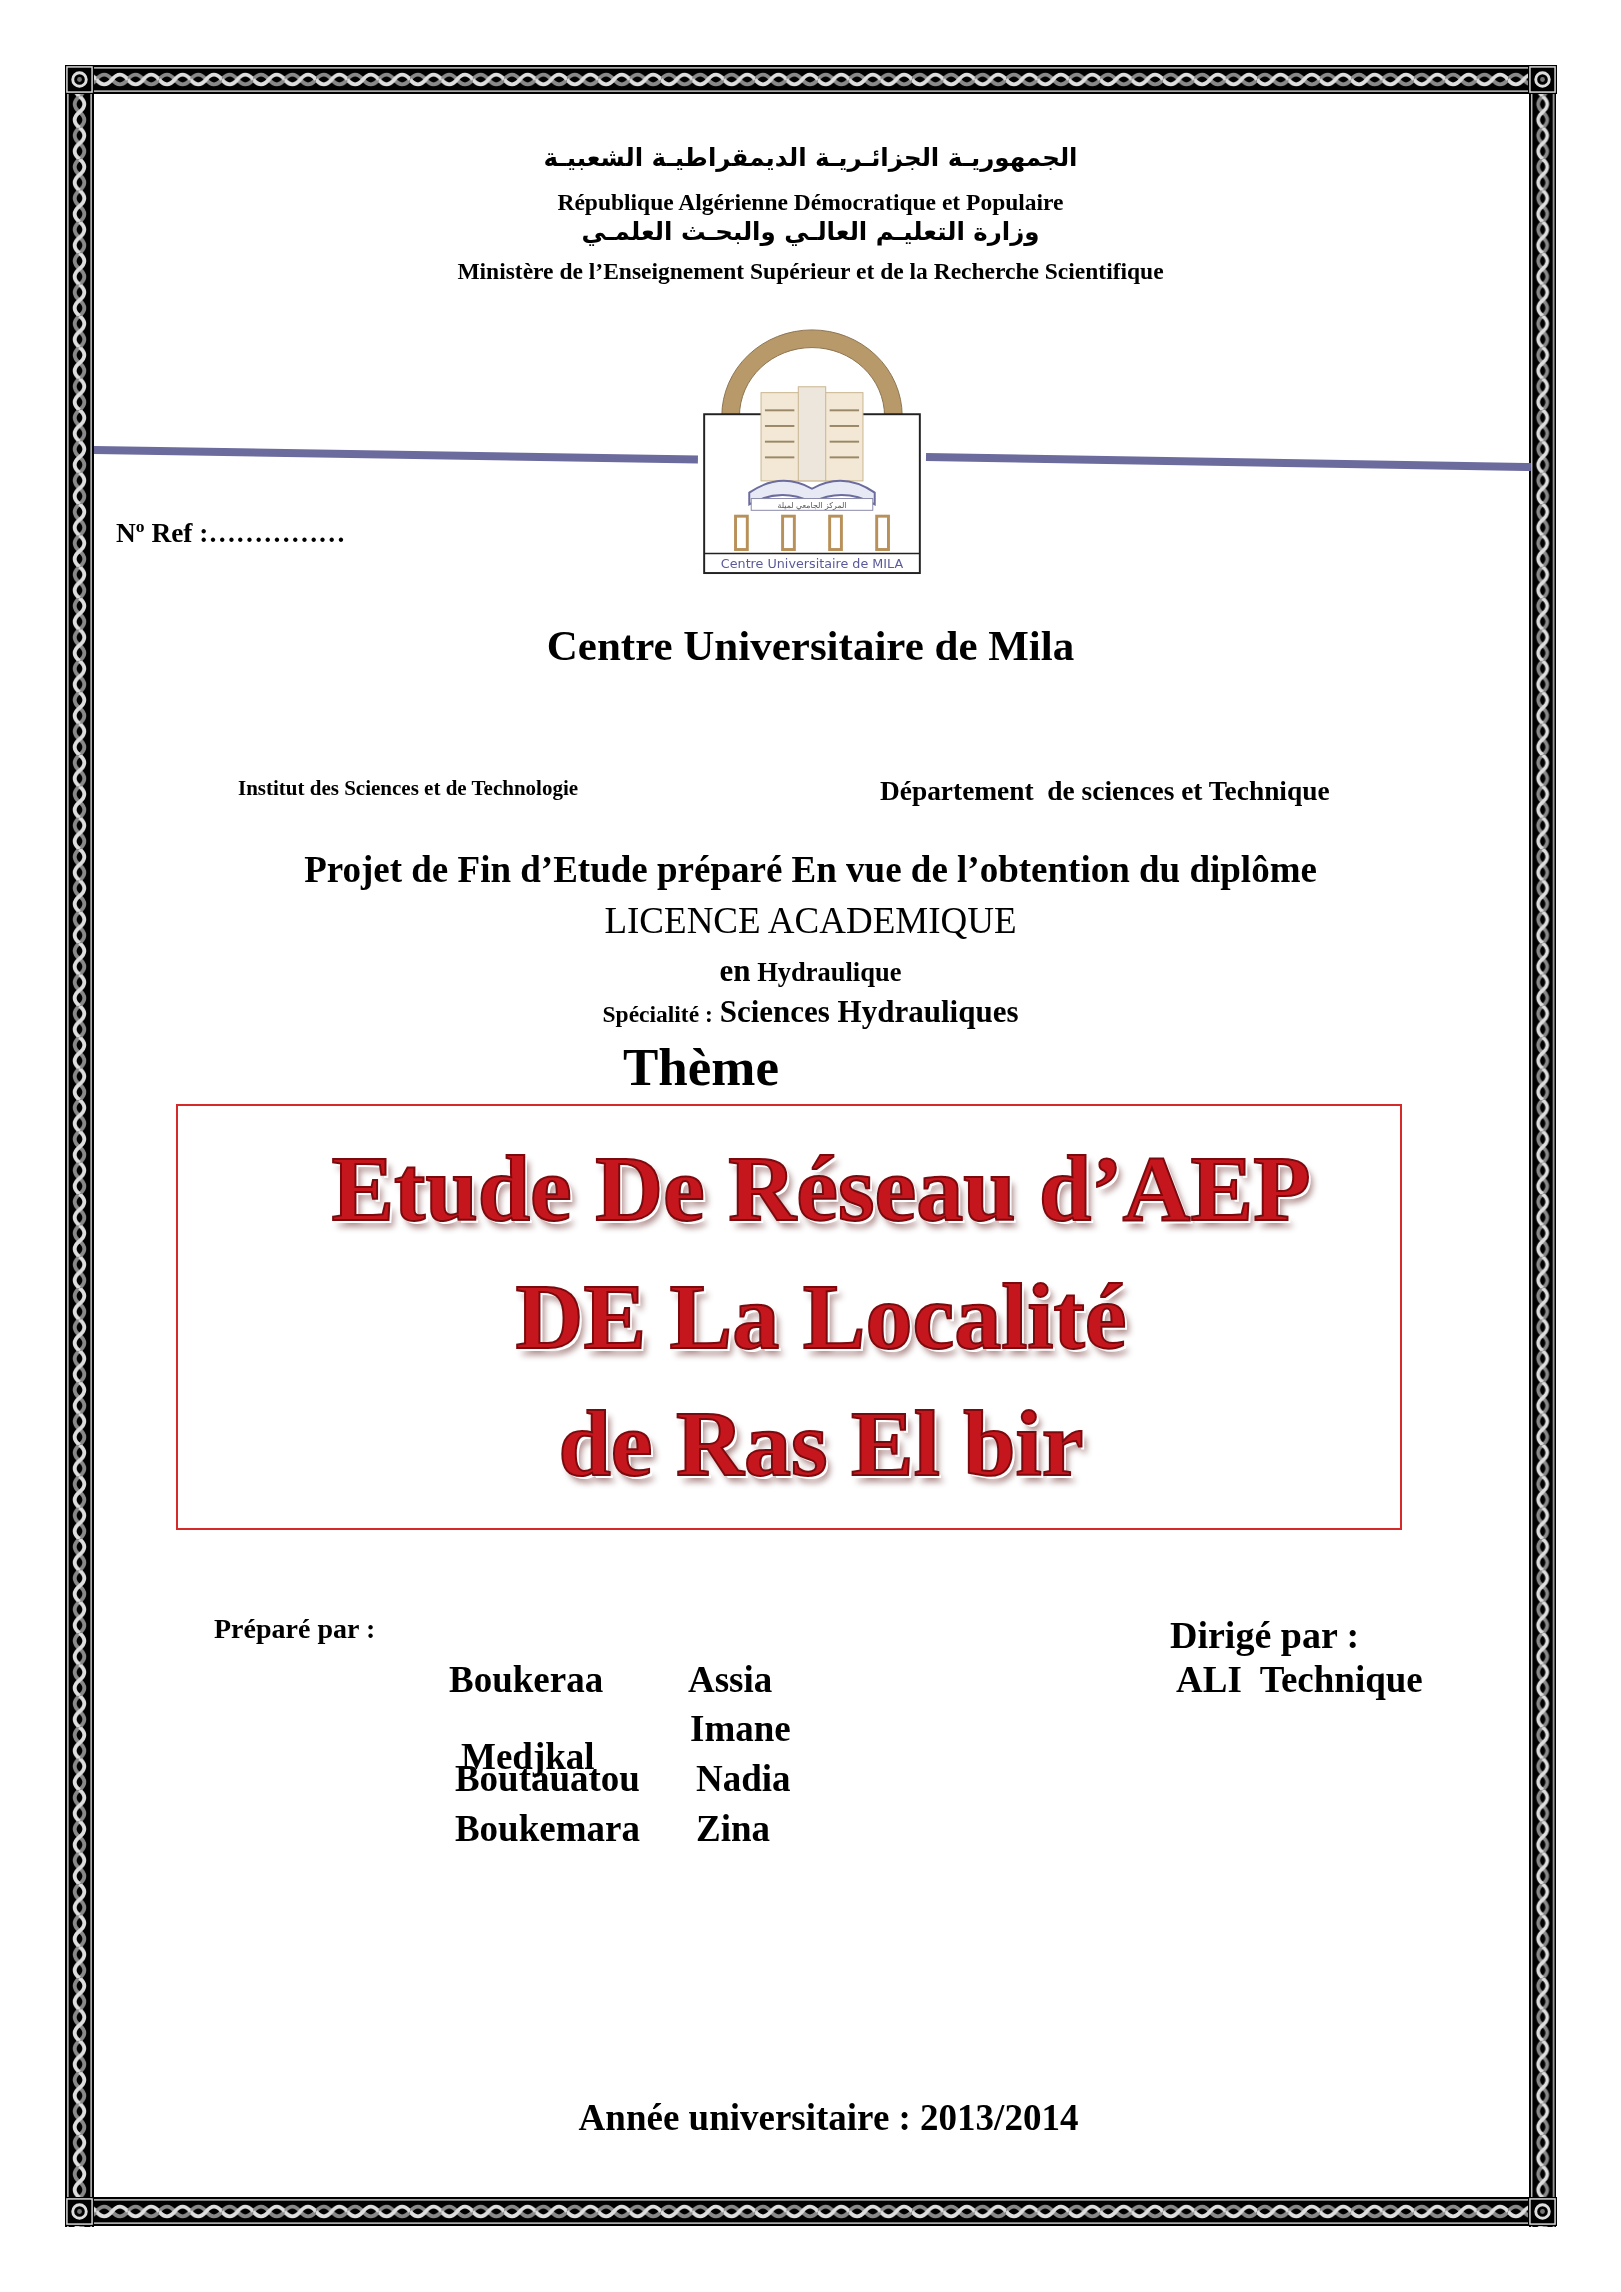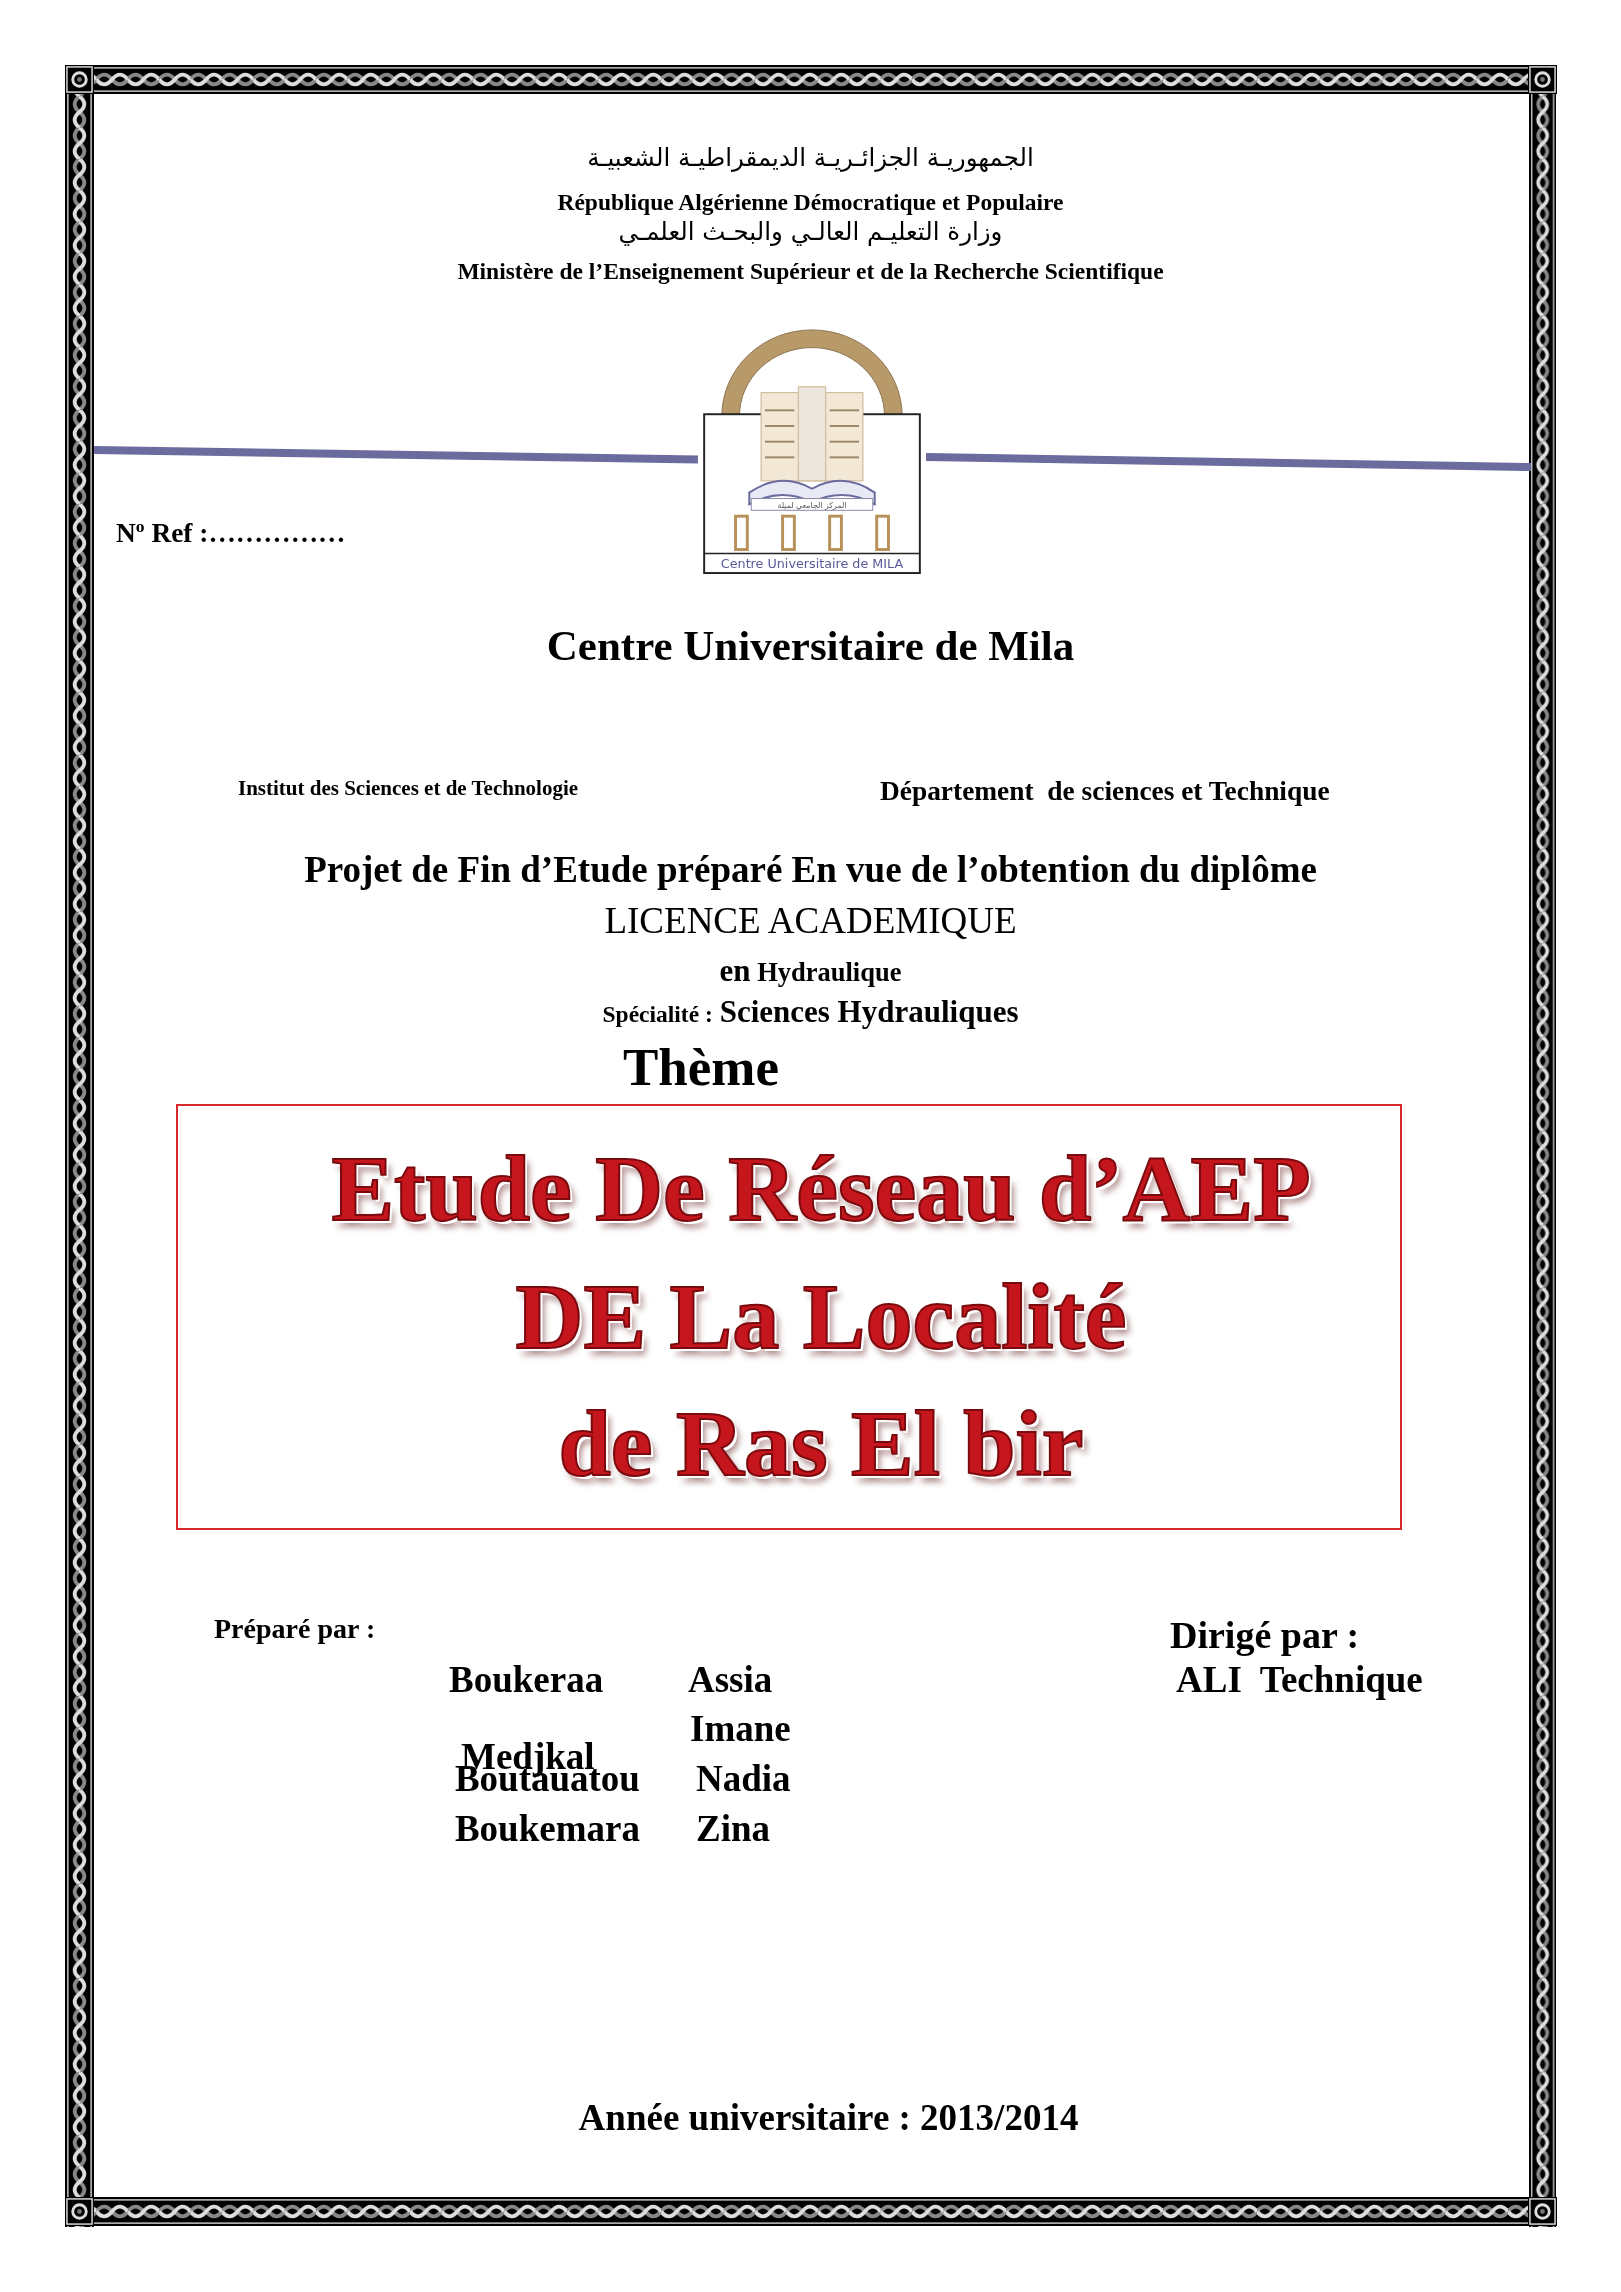--- a/index.html
+++ b/index.html
@@ -18,21 +18,21 @@
     .c-tl { left: 65px; top: 65px; }
     .c-tr { left: 1528px; top: 65px; }
     .c-bl { left: 65px; top: 2197px; }
     .c-br { left: 1528px; top: 2197px; }
 
     
     .abs { position: absolute; }
     .center { text-align: center; left: 0; width: 1621px; }
     .bold { font-weight: bold; }
 
-    .arabic { font-family: "DejaVu Sans", sans-serif; font-weight: normal; direction: rtl; }
+    .arabic { font-family: "DejaVu Sans", sans-serif; font-weight: bold; direction: rtl; }
 
     .hdr-ar1 { top: 143px; font-size: 24.5px; }
     .hdr-fr1 { top: 189px; font-size: 23.5px; }
     .hdr-ar2 { top: 217px; font-size: 24.5px; }
     .hdr-fr2 { top: 258px; font-size: 23.5px; }
 
     .rule { position: absolute; height: 7.8px; background: #6b6b9e; transform-origin: left center; }
     .rule-left  { left: 94px;  top: 446px; width: 604px; transform: rotate(0.9deg); }
     .rule-right { left: 926px; top: 453px; width: 605px; transform: rotate(0.95deg); }
 

